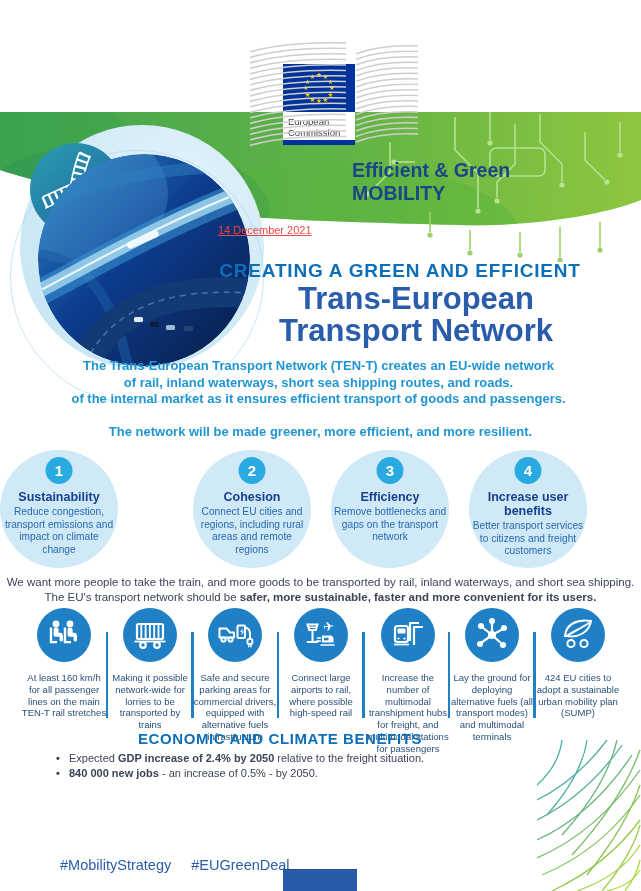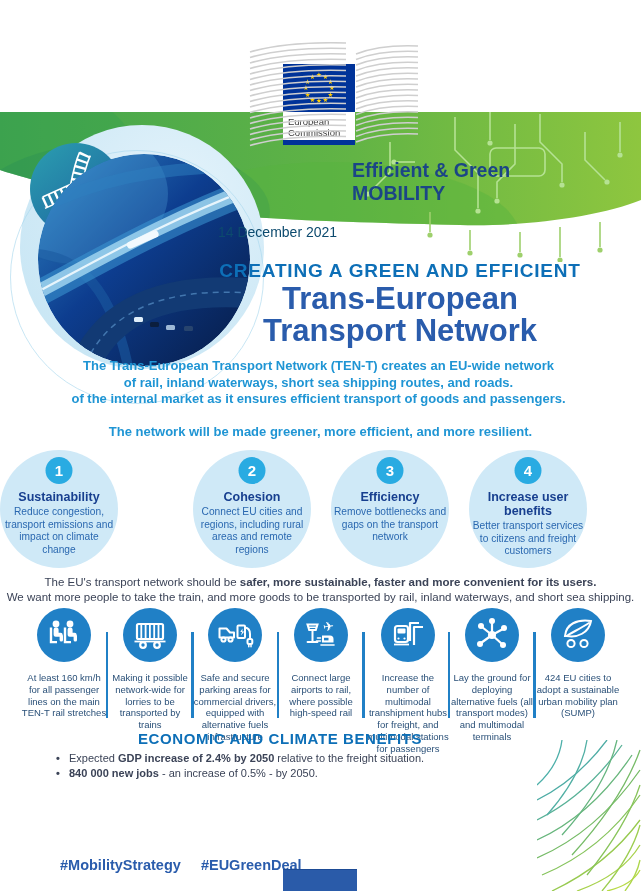--- a/index.html
+++ b/index.html
@@ -21,24 +21,24 @@
 
   
   #pale-circle{left:20px;top:125px;width:244px;height:244px;border-radius:50%;z-index:2;
       background:radial-gradient(circle at 65% 30%, #e4f3fb, #cfe9f6 60%, #c3e4f3);}
   #ring{left:10px;top:150px;width:252px;height:252px;border-radius:50%;border:1.5px solid #aad8ee;opacity:.65;z-index:2;}
   #rail-circle{left:30px;top:143px;width:92px;height:92px;border-radius:50%;z-index:3;
       background:linear-gradient(140deg,#2b9fb0,#1c5e9e);}
   #photo-circle{left:38px;top:154px;width:212px;height:212px;border-radius:50%;overflow:hidden;z-index:4;}
 
   
-  #date{left:218px;top:224px;font-size:14px;color:#0c4a6e;z-index:5;}
+  #date{left:218px;top:224px;font-size:11px;color:#ef4444;z-index:5;text-decoration:underline;}
   #kicker{left:170px;top:260px;width:460px;text-align:center;font-size:19px;font-weight:800;
       letter-spacing:.8px;color:#0d6fb7;z-index:5;}
-  #main-title{left:180px;top:283px;width:440px;text-align:center;font-size:31px;line-height:32px;
+  #main-title{left:196px;top:283px;width:440px;text-align:center;font-size:31px;line-height:32px;
       font-weight:800;color:#2a5cac;z-index:5;}
 
   
   #intro{left:0;top:358px;width:637px;text-align:center;font-size:13px;line-height:16.5px;
       font-weight:700;color:#1f95d4;z-index:5;}
   #intro-tagline{left:0;top:424px;width:641px;text-align:center;font-size:13px;
       font-weight:700;color:#1f95d4;z-index:5;}
 
   
   .goal{top:450px;width:118px;height:118px;border-radius:50%;background:#cfe9f7;text-align:center;z-index:5;}
@@ -65,21 +65,21 @@
 
   
   #benefits-heading{left:0;top:730px;width:560px;text-align:center;font-size:15px;font-weight:800;
       letter-spacing:.6px;color:#0d6fb7;z-index:5;}
   #benefits-list{left:56px;top:751px;width:532px;margin:0;padding:0;list-style:none;z-index:5;}
   #benefits-list li{position:relative;padding-left:13px;font-size:11px;line-height:14.4px;color:#3b4357;margin-bottom:1px;}
   #benefits-list li::before{content:"•";position:absolute;left:0;top:0;color:#3b4357;font-weight:700;}
   #benefits-list b{font-weight:800;}
 
   
-  #hashtags{left:60px;top:857px;font-size:14.5px;font-weight:700;color:#2a5cac;z-index:5;}
+  #hashtags{left:60px;top:857px;font-size:14.5px;font-weight:400;color:#2a5cac;z-index:5;}
   #hashtags .h2{margin-left:16px;}
   #footer-bar{left:283px;top:869px;width:74px;height:22px;background:#2a5ba9;border-top:1.5px solid #1d4b95;z-index:5;}
   #leaf-pattern{left:537px;top:740px;z-index:4;}
 </style>
 </head>
 <body>
 
 <div id="page">
 
   <svg id="building" class="abs" width="180" height="106" viewBox="0 0 180 106">
@@ -279,24 +279,24 @@
     <div class="goal-title">Efficiency</div>
     <div class="goal-desc">Remove bottlenecks and gaps on the transport network</div>
   </div>
   <div class="goal goal-4 abs">
     <div class="goal-num">4</div>
     <div class="goal-title">Increase user benefits</div>
     <div class="goal-desc">Better transport services to citizens and freight customers</div>
   </div>
 
   <div id="statement" class="abs">
+    <div>We want more people to take the train, and more goods to be transported by rail, inland waterways, and short sea shipping.</div>
     <div>
       <span>The EU's transport network should be </span><b>safer, more sustainable, faster and more convenient for its users.</b>
     </div>
-    <div>We want more people to take the train, and more goods to be transported by rail, inland waterways, and short sea shipping.</div>
   </div>
 
   <div class="measure m1 abs">
     <div class="m-circle">
       <svg width="54" height="54" viewBox="0 0 54 54">
         <g fill="#fff">
           <circle cx="19" cy="16" r="3.4"></circle>
           <rect x="16.6" y="19.6" width="5" height="8" rx="2.2"></rect>
           <rect x="16.6" y="24.8" width="9" height="4" rx="2"></rect>
           <rect x="22.6" y="26.5" width="3.4" height="7" rx="1.6"></rect>

